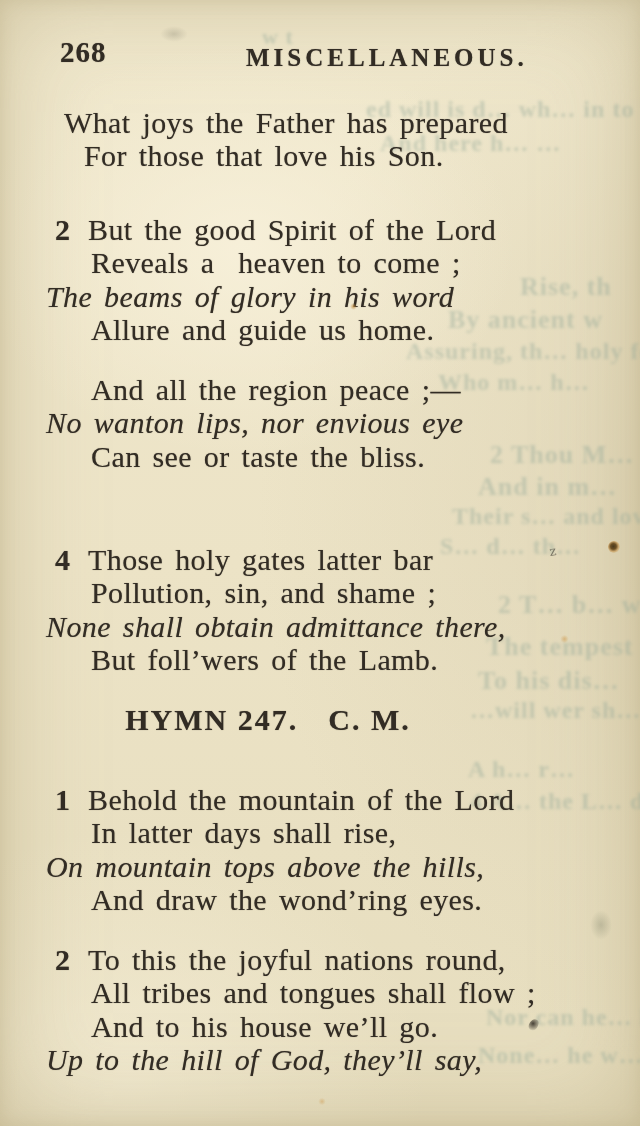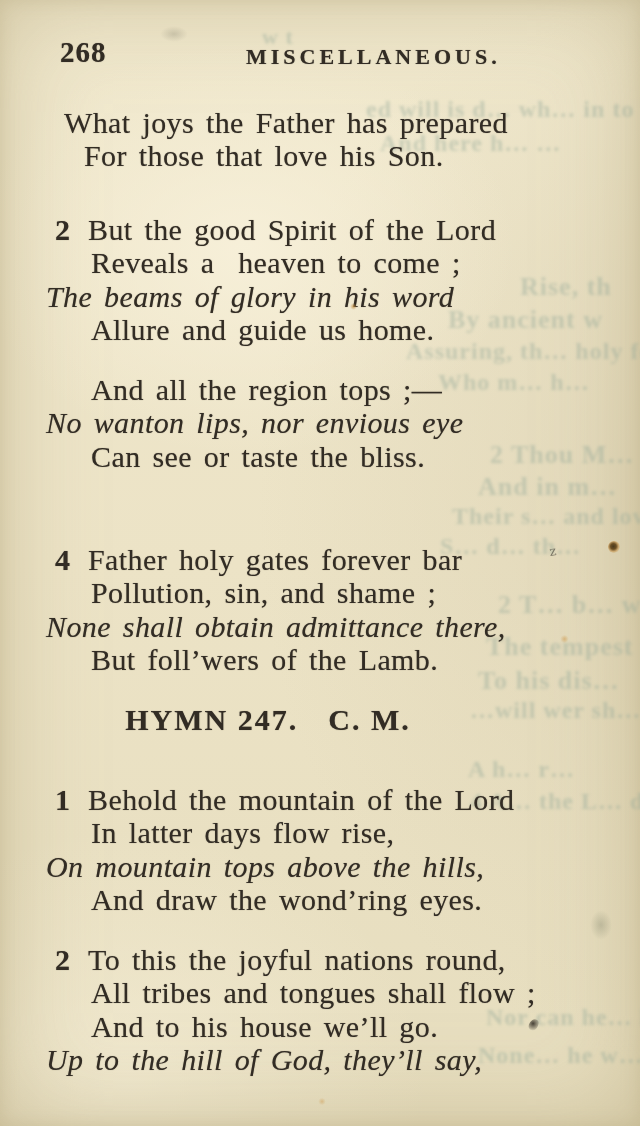--- a/index.html
+++ b/index.html
@@ -22,21 +22,21 @@
     font-weight:700;font-size:26px;letter-spacing:1px;white-space:nowrap;
     color:#93a898;opacity:.42;filter:blur(1.7px);
   }
   
   .ink{position:absolute;inset:0;z-index:2;}
   .page-number{
     position:absolute;left:60px;top:36px;font-size:29px;font-weight:700;
     letter-spacing:1px;text-shadow:0 0 1px rgba(50,44,36,.6);
   }
   .running-title{
-    position:absolute;left:246px;top:44px;font-size:22px;font-weight:700;
+    position:absolute;left:246px;top:44px;font-size:25px;font-weight:700;
     letter-spacing:4px;text-shadow:0 0 1px rgba(50,44,36,.55);
   }
   .stanza{position:absolute;left:0;width:536px;}
   .line{
     font-size:30px;line-height:33.4px;white-space:pre-wrap;
     letter-spacing:.4px;word-spacing:4px;
     text-shadow:0 0 1px rgba(50,44,36,.5);
   }
   .flush1{padding-left:64px;}
   .cont2{padding-left:84px;}
@@ -104,39 +104,39 @@
     </div>
 
     <div class="stanza" style="top:213px">
       <div class="line numline"><span class="vnum">2</span><span>But the good Spirit of the Lord</span></div>
       <div class="line ind">Reveals a  heaven to come ;</div>
       <div class="line outd">The beams of glory in his word</div>
       <div class="line ind">Allure and guide us home.</div>
     </div>
 
     <div class="stanza" style="top:373px">
-      <div class="line ind">And all the region tops ;—</div>
+      <div class="line ind">And all the region peace ;—</div>
       <div class="line outd">No wanton lips, nor envious eye</div>
       <div class="line ind">Can see or taste the bliss.</div>
     </div>
 
     <div class="stanza" style="top:543px">
-      <div class="line numline"><span class="vnum">4</span><span>Father holy gates forever bar</span></div>
+      <div class="line numline"><span class="vnum">4</span><span>Those holy gates latter bar</span></div>
       <div class="line ind">Pollution, sin, and shame ;</div>
       <div class="line outd">None shall obtain admittance there,</div>
       <div class="line ind">But foll’wers of the Lamb.</div>
     </div>
 
     <div class="hymn-heading">
       <span>HYMN 247.</span><span class="meter">C. M.</span>
     </div>
 
     <div class="stanza" style="top:783px">
       <div class="line numline"><span class="vnum">1</span><span>Behold the mountain of the Lord</span></div>
-      <div class="line ind">In latter days flow rise,</div>
+      <div class="line ind">In latter days shall rise,</div>
       <div class="line outd">On mountain tops above the hills,</div>
       <div class="line ind">And draw the wond’ring eyes.</div>
     </div>
 
     <div class="stanza" style="top:943px">
       <div class="line numline"><span class="vnum">2</span><span>To this the joyful nations round,</span></div>
       <div class="line ind">All tribes and tongues shall flow ;</div>
       <div class="line ind">And to his house we’ll go.</div>
       <div class="line outd">Up to the hill of God, they’ll say,</div>
     </div>

